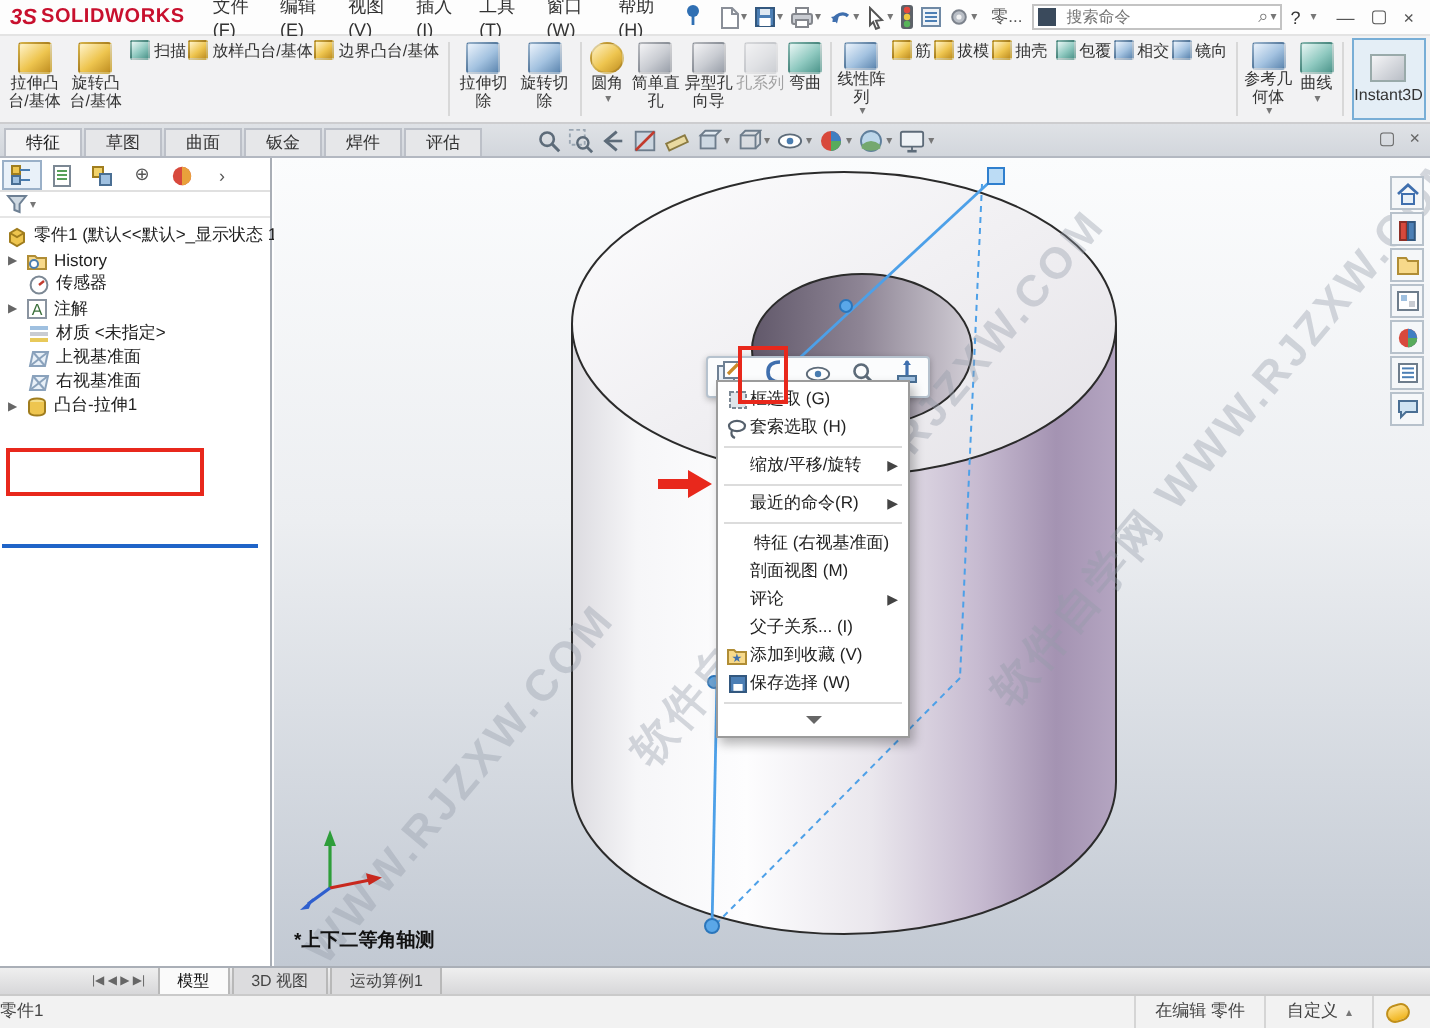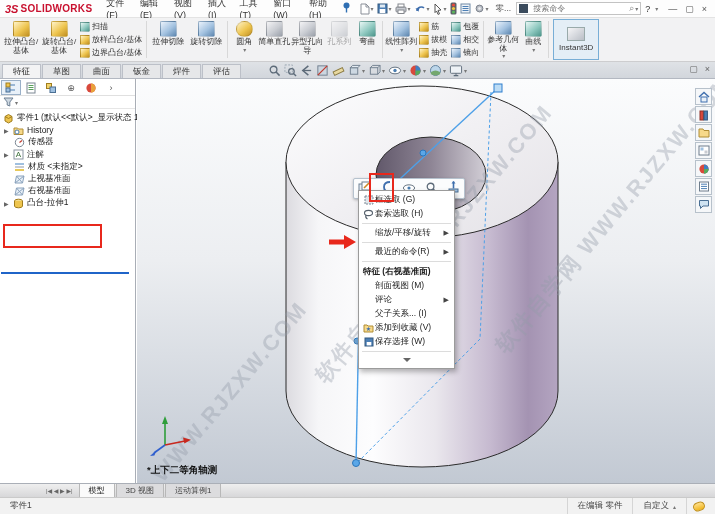--- a/index.html
+++ b/index.html
@@ -23,21 +23,21 @@
   .search input{border:0;outline:0;flex:1;font-size:8px;color:#999;min-width:0;background:transparent;
                 font-family:"Liberation Sans","DejaVu Sans",sans-serif;}
   .search .mag{color:#777;font-size:9px;}
   .winbtns{display:flex;align-items:center;gap:8px;padding:0 8px 0 10px;color:#555;font-size:9px;}
   
   .rb{position:absolute;left:0;top:18px;right:0;height:44px;background:#f2f2f3;border-bottom:1px solid #cdcdcf;
       display:flex;align-items:stretch;padding:1px 2px;}
   .rbig{width:38px;display:flex;flex-direction:column;align-items:center;padding-top:2px;
         font-size:8px;line-height:1.1;text-align:center;color:#333;}
   .rbig .ic{width:17px;height:16px;border-radius:2px;margin-bottom:1px;border:1px solid rgba(0,0,0,.12);}
-  .rstack{display:flex;flex-direction:column;justify-content:center;gap:1px;padding:0 2px;font-size:8px;color:#333;}
+  .rstack{display:flex;flex-direction:row;justify-content:center;gap:1px;padding:0 2px;font-size:8px;color:#333;}
   .rsm{display:flex;align-items:center;gap:2px;height:12px;white-space:nowrap;}
   .rsm .ics{width:10px;height:10px;border-radius:1px;border:1px solid rgba(0,0,0,.15);flex:none;}
   .rsep{width:1px;background:#d8d8d8;margin:2px 2px;}
   .icgold{background:linear-gradient(140deg,#fff3c9,#eec54f 55%,#c08f22);}
   .icblue{background:linear-gradient(140deg,#eaf2fb,#a3c2e0 55%,#5e87b0);}
   .icteal{background:linear-gradient(140deg,#e8f6f4,#8fc9c0 55%,#4e968c);}
   .icgray{background:linear-gradient(140deg,#f3f3f5,#c9ccd2 55%,#9aa0aa);}
   .icround{border-radius:50% !important;}
   .disab{opacity:.42;}
   .i3d{width:46px;border:1px solid #78aed6;background:#e4eef6;display:flex;flex-direction:column;align-items:center;
@@ -76,37 +76,37 @@
        border-radius:2px;box-shadow:0 1px 3px rgba(0,0,0,.25);display:flex;align-items:center;
        justify-content:space-around;z-index:4;}
   .redrect-ctb{position:absolute;left:232px;top:94px;width:25px;height:29px;border:2px solid #e8281c;z-index:6;}
   .redarrow{position:absolute;left:192px;top:155px;z-index:6;}
   .cm{position:absolute;left:221px;top:111px;width:97px;background:#fff;border:1px solid #9b9b9b;
       box-shadow:2px 3px 5px rgba(0,0,0,.28);z-index:5;font-size:8.5px;color:#222;padding:2px 0;}
   .cmi{display:flex;align-items:center;height:14px;padding:0 5px 0 3px;}
   .cmi .ico{width:13px;flex:none;display:flex;align-items:center;justify-content:center;}
   .cmi .sub{margin-left:auto;font-size:7px;color:#444;}
   .cmsep{height:1px;background:#dcdcdc;margin:2px 3px;}
-  .cmh{display:flex;align-items:center;height:15px;font-weight:bold;padding-left:4px;}
+  .cmh{display:flex;align-items:center;height:15px;font-weight:normal;padding-left:18px;}
   .cmchev{display:flex;justify-content:center;align-items:center;height:12px;}
   .cmchev .tri{width:0;height:0;border-left:4px solid transparent;border-right:4px solid transparent;border-top:4px solid #666;}
   .vlabel{position:absolute;left:10px;bottom:6px;font-size:9.5px;font-weight:bold;color:#111;z-index:3;}
   .triad{position:absolute;left:10px;bottom:22px;z-index:3;}
   .taskpane{position:absolute;right:2px;top:9px;width:18px;display:flex;flex-direction:column;gap:1px;z-index:7;}
   .tpi{width:17px;height:17px;background:#f5f7f9;border:1px solid #b7c1cb;display:flex;align-items:center;justify-content:center;}
   
   .bt{position:absolute;left:0;right:0;bottom:17px;height:14px;background:linear-gradient(#efefef,#d7d7d9);
       border-top:1px solid #aaafb7;display:flex;align-items:stretch;font-size:8px;color:#444;}
   .btnav{display:flex;align-items:center;gap:3px;padding:0 6px 0 46px;font-size:6px;color:#666;}
   .btab{display:flex;align-items:center;padding:0 9px;border-right:1px solid #b8b8b8;border-left:1px solid #b8b8b8;margin-right:1px;background:#dcdcde;}
   .btab.act{background:#fafafa;color:#111;}
   
   .sb{position:absolute;left:0;right:0;bottom:0;height:17px;background:#f2f2f2;border-top:1px solid #cacaca;
       display:flex;align-items:center;font-size:8.5px;color:#444;}
-  .sb .doc{padding-left:10px;}
+  .sb .doc{padding-left:0;}
   .sb .seg{display:flex;align-items:center;border-left:1px solid #d5d5d5;height:100%;padding:0 10px;}
   .tag{width:12px;height:9px;border-radius:5px;background:linear-gradient(#ffe08a,#f0b51e);border:1px solid #c08f1a;
        transform:rotate(-18deg);margin:0 6px 0 2px;}
 </style>
 </head>
 <body>
 
 <div class="win">
 
   <div class="tb">

